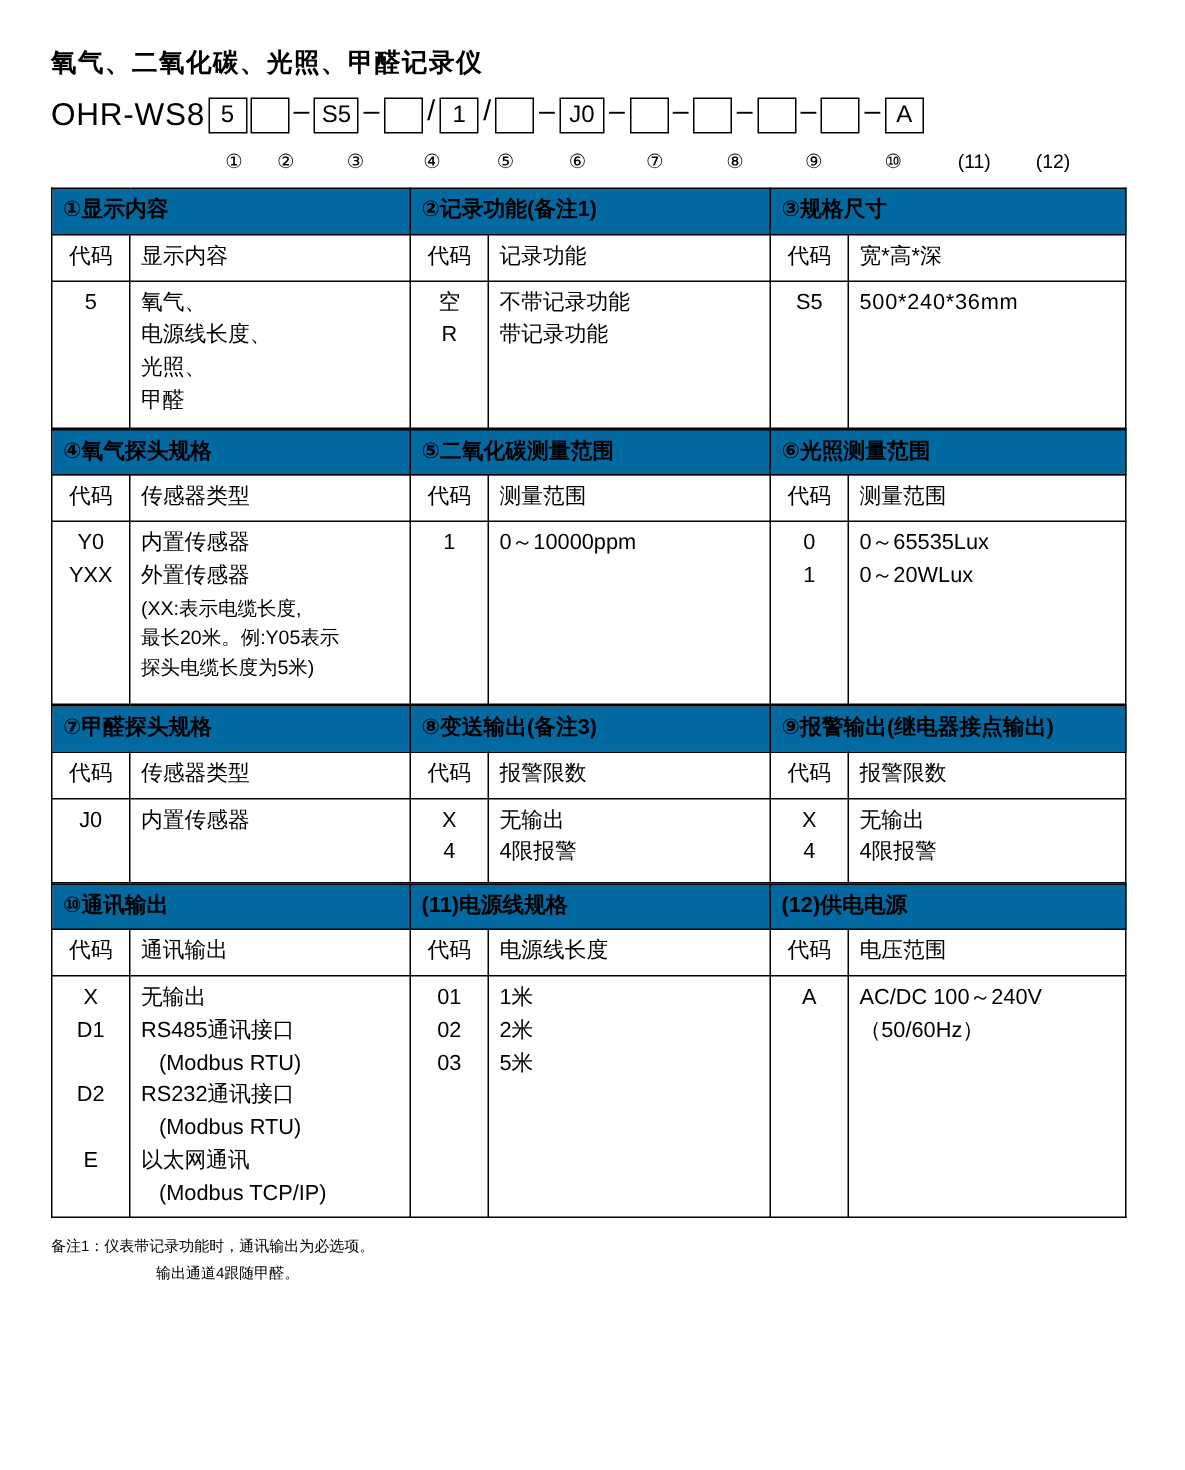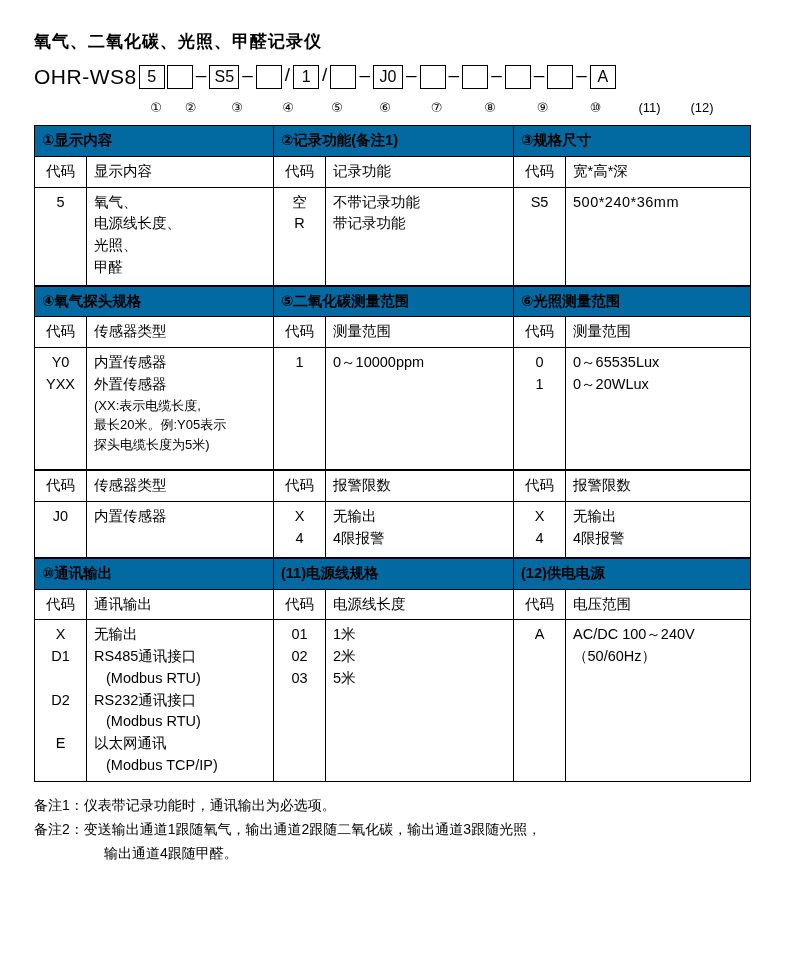--- a/index.html
+++ b/index.html
@@ -91,21 +91,21 @@
     white-space: nowrap;
   }
   td.sub {
     font-weight: normal;
     padding: 4px 7px;
     white-space: nowrap;
   }
   .cell-center { text-align: center; }
   .sm { font-size: 13px; }
   .note {
-    font-size: 14px;
+    font-size: 10px;
     margin: 0 0 2px 4px;
     line-height: 1.6;
   }
   .notes {
     margin-top: 12px;
   }
   .note-indent {
     margin-left: 74px;
   }
   .lines div { white-space: nowrap; }
@@ -267,20 +267,25 @@
   <table class="grid">
     <colgroup>
       <col style="width:52px">
         <col style="width:187px">
       <col style="width:52px">
         <col style="width:188px">
       <col style="width:52px">
         <col style="width:185px">
     </colgroup>
     <tbody>
+        <tr>
+      <td class="hdr" colspan="2">⑦甲醛探头规格</td>
+      <td class="hdr" colspan="2">⑧变送输出(备注3)</td>
+      <td class="hdr" colspan="2">⑨报警输出(继电器接点输出)</td>
+    </tr>
     <tr>
       <td class="sub cell-center">代码</td>
       <td class="sub">传感器类型</td>
       <td class="sub cell-center">代码</td>
       <td class="sub">报警限数</td>
       <td class="sub cell-center">代码</td>
       <td class="sub">报警限数</td>
     </tr>
     <tr style="height:56px">
       <td class="cell-center">
@@ -366,17 +371,16 @@
       <td class="lines">
         <div>AC/DC 100～240V</div>
         <div>（50/60Hz）</div>
       </td>
     </tr>
   </tbody>
     </table>
 
   <div class="notes">
     <div class="note">备注1：仪表带记录功能时，通讯输出为必选项。</div>
-    <div class="note">备注2：变送输出通道1跟随氧气，输出通道2跟随二氧化碳，输出通道3跟随光照，</div>
     <div class="note note-indent">输出通道4跟随甲醛。</div>
   </div>
 
 </div>
 
 </body></html>

